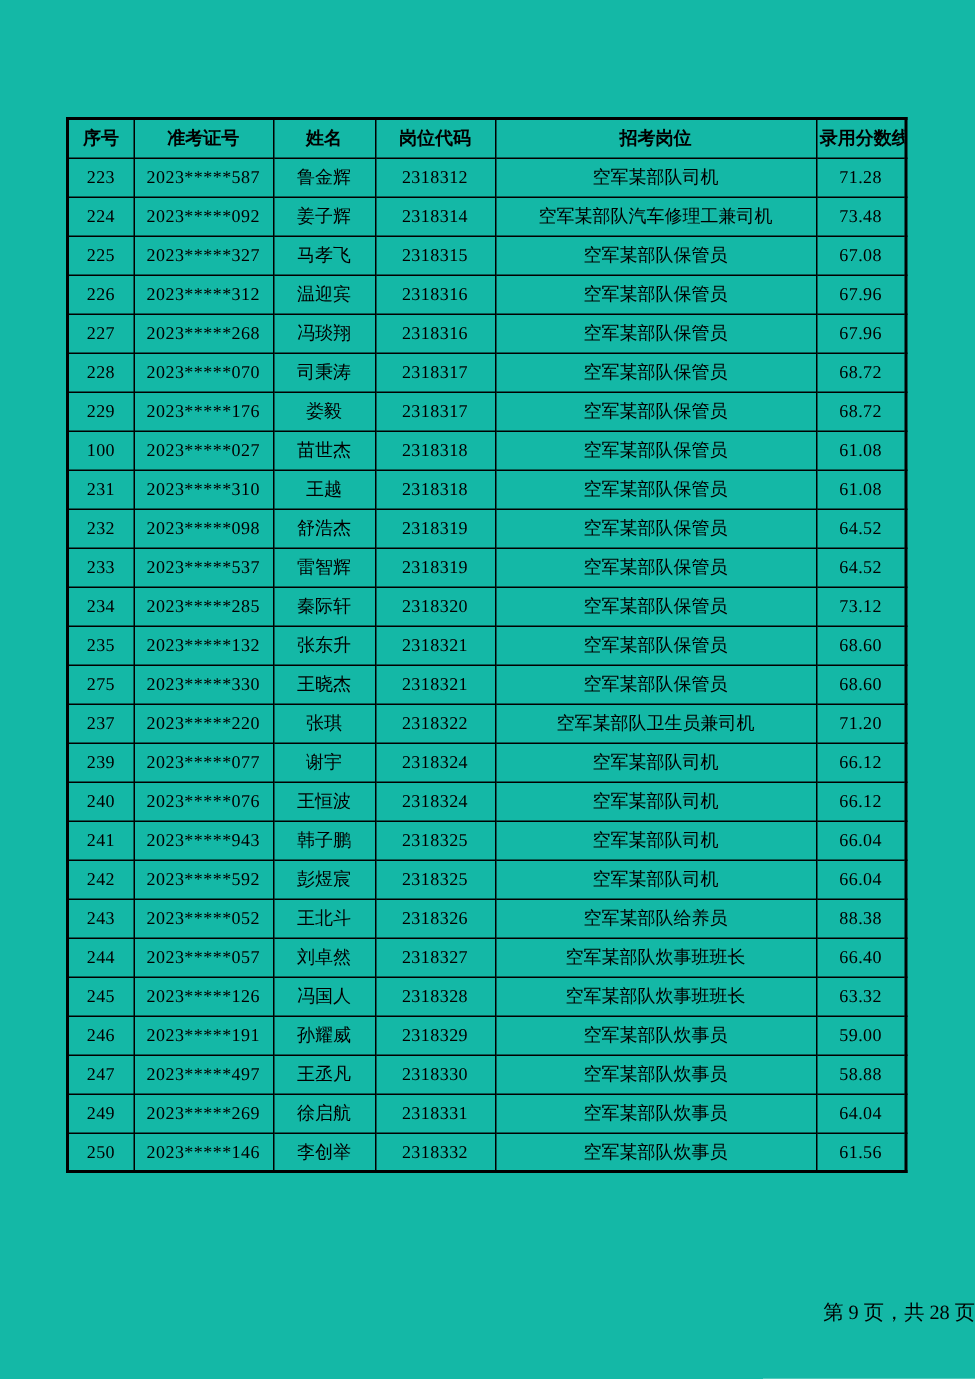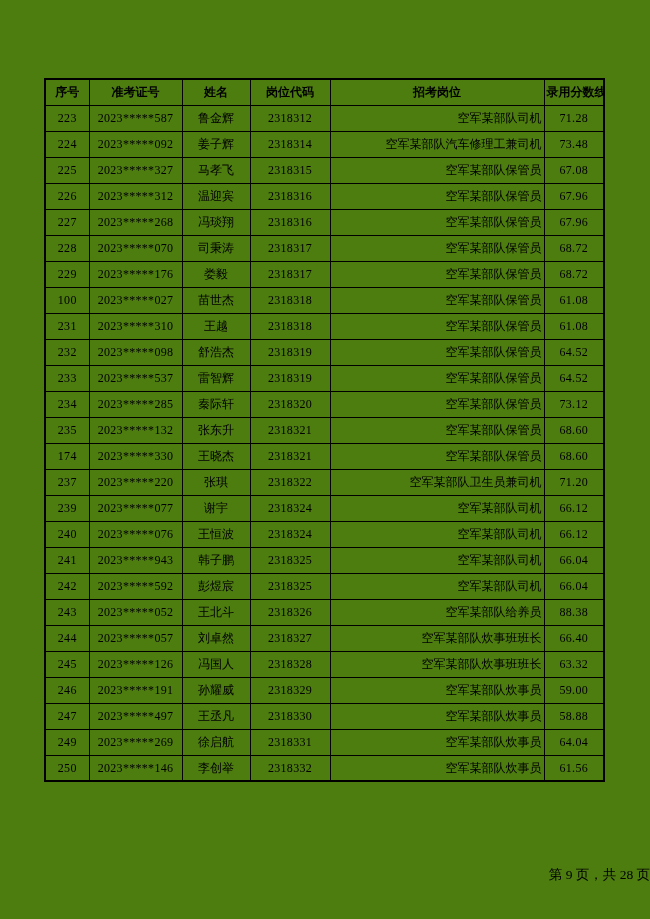--- a/index.html
+++ b/index.html
@@ -6,21 +6,21 @@
   html, body { margin: 0; padding: 0; }
   body {
     width: 650px; height: 919px;
     background: #ffffff;
     color: #000000;
     font-family: "Liberation Serif", "DejaVu Serif", serif;
   }
   .page {
     position: relative;
     width: 650px; height: 919px;
-    background: #4d7c0f;
+    background: #14b8a6;
     overflow: hidden;
   }
   table.results {
     position: absolute;
     left: 44px; top: 78px;
     width: 559px;
     border-collapse: collapse;
     border: 2px solid #000;
     table-layout: fixed;
   }
@@ -35,21 +35,21 @@
     white-space: nowrap;
     overflow: hidden;
   }
   .results th {
     font-family: "Liberation Sans", "DejaVu Sans", sans-serif;
     font-weight: bold;
     font-size: 12px;
     height: 26px;
   }
   .results td { font-family: "Liberation Serif", "DejaVu Serif", serif; }
-  .results td.col-job_title { text-align: right; padding-left: 2px; }
+  .results td.col-job_title { text-align: center; padding-left: 2px; }
   .results td.col-seq, .results td.col-exam_id,
   .results td.col-job_code, .results td.col-score { letter-spacing: 0.3px; }
   .page-footer {
     position: absolute;
     left: 0; right: 0;
     top: 866px;
     text-align: right;
     font-size: 13.5px;
     font-family: "Liberation Serif", "DejaVu Serif", serif;
   }
@@ -177,21 +177,21 @@
         </tr>
         <tr>
           <td class="col-seq">235</td>
           <td class="col-exam_id">2023*****132</td>
           <td class="col-name">张东升</td>
           <td class="col-job_code">2318321</td>
           <td class="col-job_title">空军某部队保管员</td>
           <td class="col-score">68.60</td>
         </tr>
         <tr>
-          <td class="col-seq">174</td>
+          <td class="col-seq">275</td>
           <td class="col-exam_id">2023*****330</td>
           <td class="col-name">王晓杰</td>
           <td class="col-job_code">2318321</td>
           <td class="col-job_title">空军某部队保管员</td>
           <td class="col-score">68.60</td>
         </tr>
         <tr>
           <td class="col-seq">237</td>
           <td class="col-exam_id">2023*****220</td>
           <td class="col-name">张琪</td>

